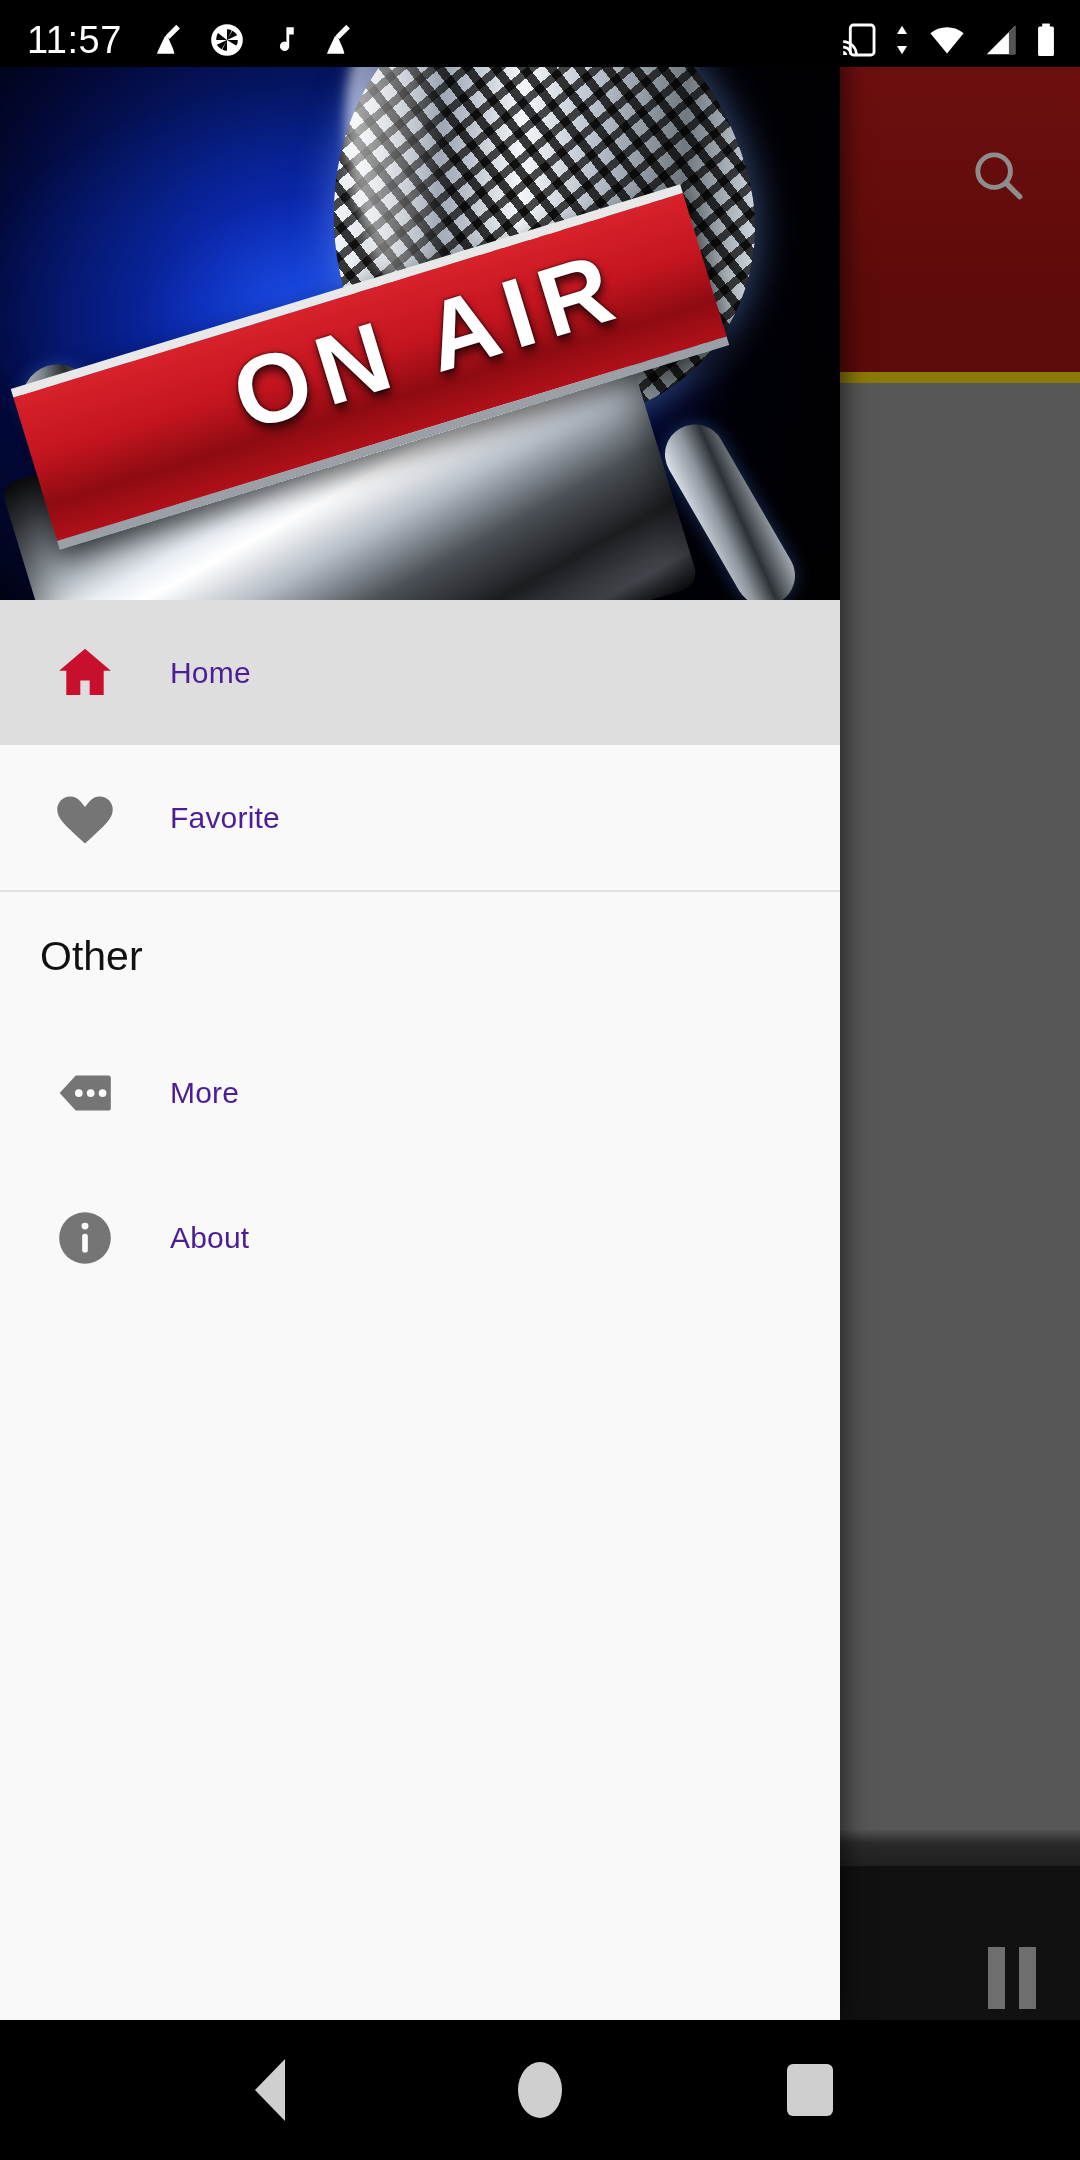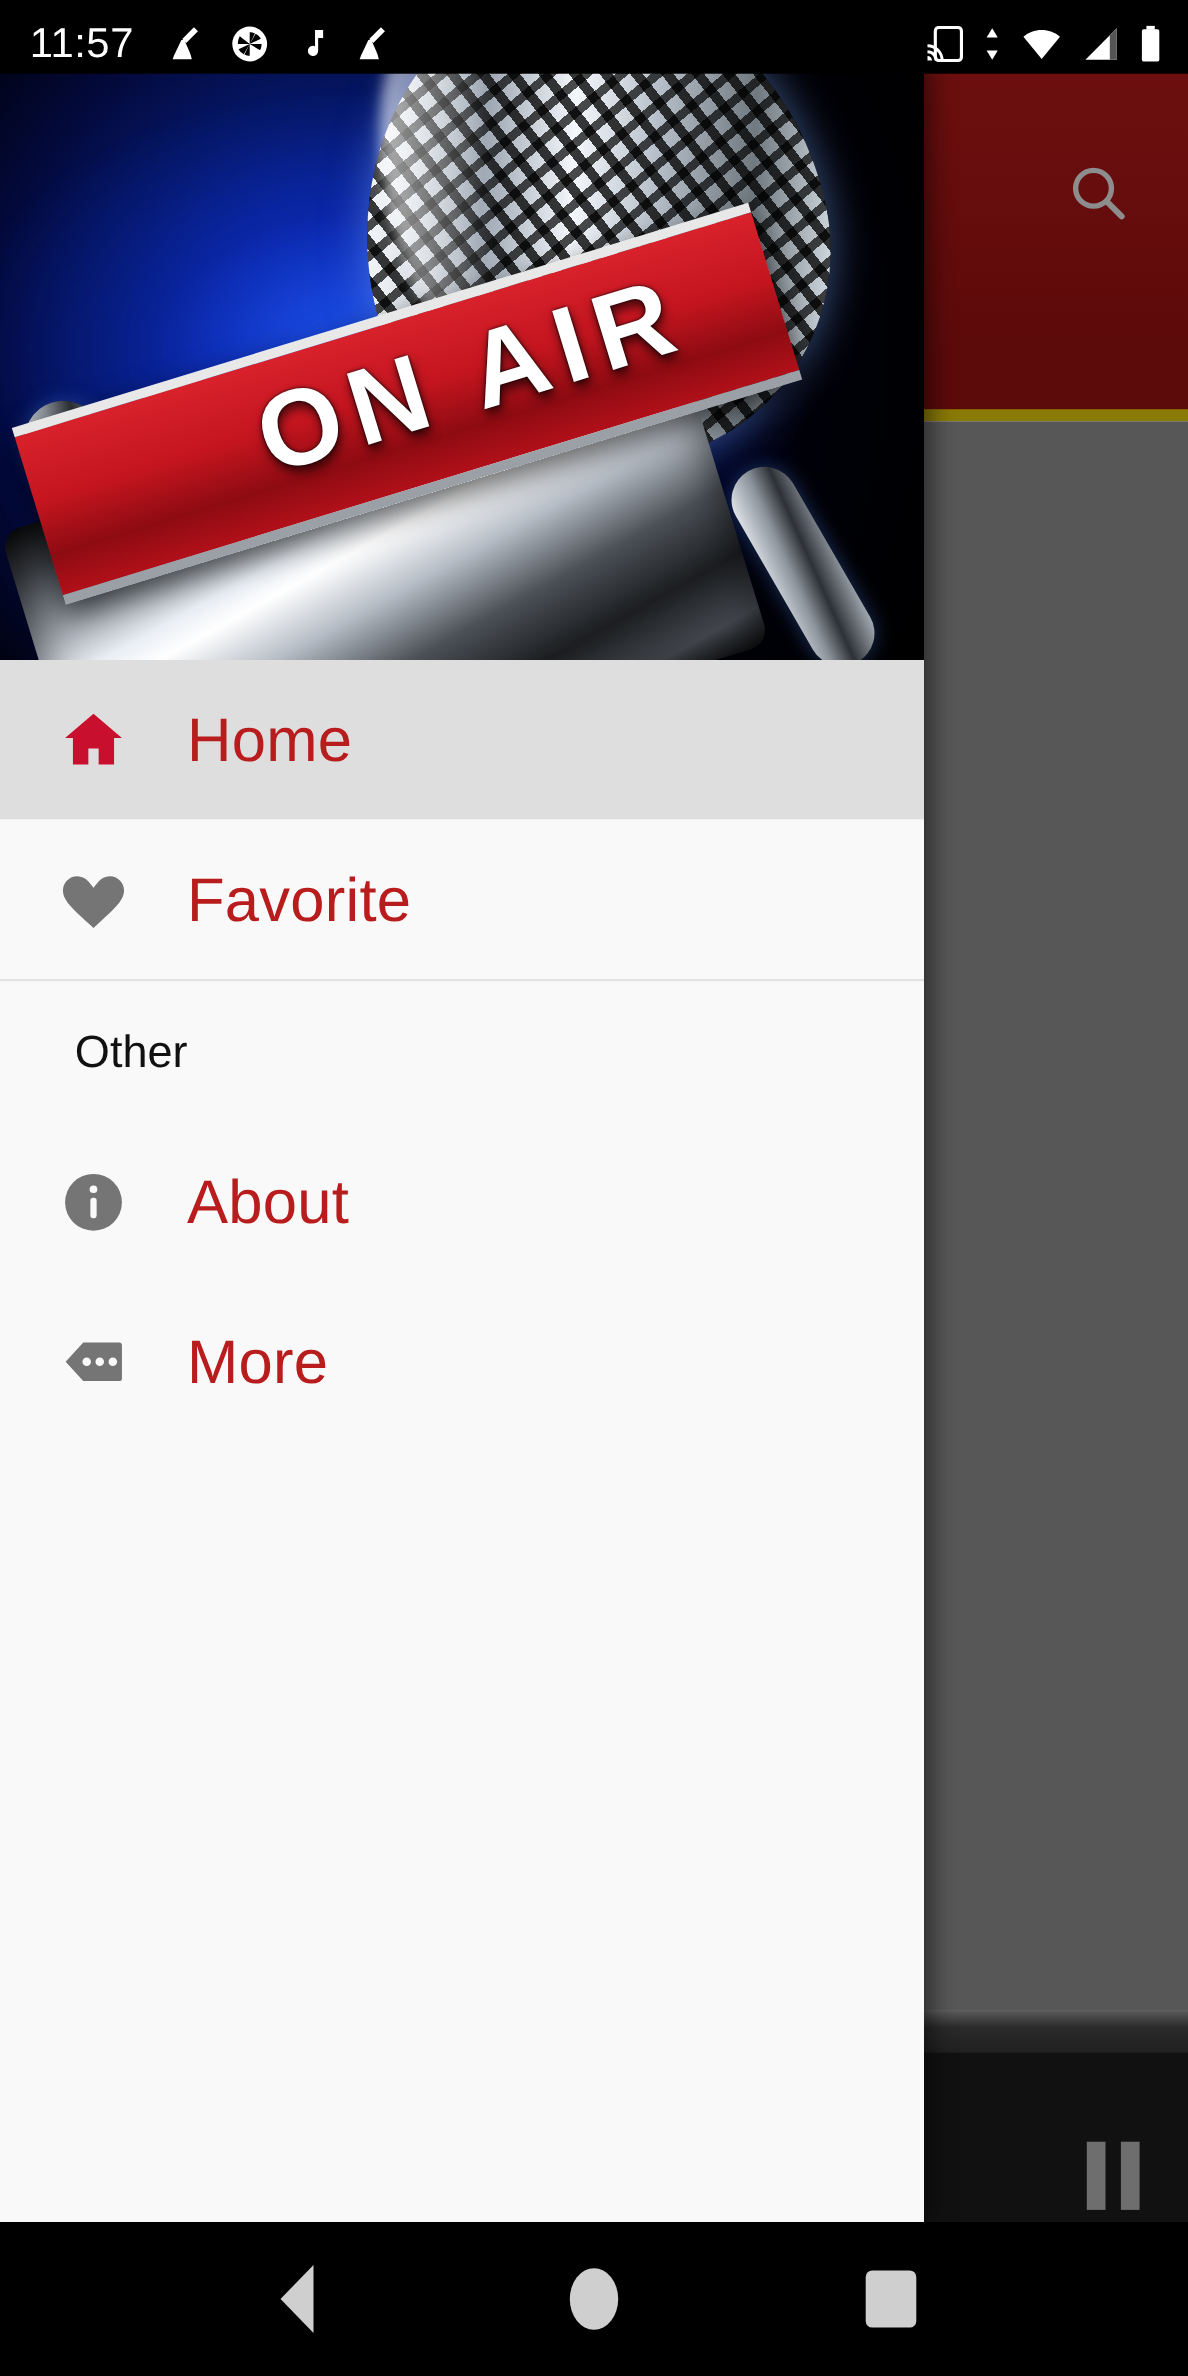--- a/index.html
+++ b/index.html
@@ -303,34 +303,34 @@
   }
   .drawer-item.selected { background: #dedede; }
   .di-icon {
     width: 170px;
     display: flex;
     align-items: center;
     justify-content: center;
     flex: none;
   }
   .di-label {
-    font-size: 56px;
-    color: #b91c1c;
+    font-size: 30px;
+    color: #4c1d95;
     letter-spacing: .2px;
   }
   .drawer-divider {
     width: 840px;
     height: 2px;
     background: #e2e2e2;
   }
   .section-header {
     height: 128px;
     display: flex;
     align-items: center;
-    padding-left: 68px;
+    padding-left: 40px;
     font-size: 41px;
     color: #111;
   }
 
   
   .nav-bar {
     position: absolute;
     bottom: 0; left: 0;
     width: 1080px;
     height: 140px;
@@ -436,40 +436,40 @@
       </div>
 
       <div class="drawer-divider"></div>
 
       <div class="section-header">Other</div>
 
 
       <div class="drawer-item">
         <span class="di-icon">
           <svg width="62" height="62" viewBox="0 0 24 24">
-            <circle cx="12" cy="12" r="10" fill="#757575"></circle>
-            <rect x="10.9" y="10.4" width="2.2" height="7.2" rx="1" fill="#fafafa"></rect>
-            <circle cx="12" cy="7.4" r="1.35" fill="#fafafa"></circle>
-          </svg>
-        </span>
-        <span class="di-label">About</span>
-      </div>
-
-      <div class="drawer-item">
-        <span class="di-icon">
-          <svg width="62" height="62" viewBox="0 0 24 24">
             <path d="M8.4 5.2H21a1 1 0 0 1 1 1v11.6a1 1 0 0 1-1 1H8.4L2.2 12z" fill="#757575"></path>
             <circle cx="9.6" cy="12" r="1.5" fill="#fafafa"></circle>
             <circle cx="14.2" cy="12" r="1.5" fill="#fafafa"></circle>
             <circle cx="18.8" cy="12" r="1.5" fill="#fafafa"></circle>
           </svg>
         </span>
         <span class="di-label">More</span>
       </div>
 
+      <div class="drawer-item">
+        <span class="di-icon">
+          <svg width="62" height="62" viewBox="0 0 24 24">
+            <circle cx="12" cy="12" r="10" fill="#757575"></circle>
+            <rect x="10.9" y="10.4" width="2.2" height="7.2" rx="1" fill="#fafafa"></rect>
+            <circle cx="12" cy="7.4" r="1.35" fill="#fafafa"></circle>
+          </svg>
+        </span>
+        <span class="di-label">About</span>
+      </div>
+
     </div>
   </div>
 
   <div class="status-bar">
     <div class="status-time">11:57</div>
     <div class="status-left-icons">
       <svg class="sicon" width="38" height="38" viewBox="0 0 24 24">
         <path d="M16.6 2.4 9.9 9.1l2.3 2.3 6.7-6.7z" fill="#fff"></path>
         <path d="M9.4 9.7 6.2 16.4c-.7 1.4-1.3 2.7-1.8 4.3h11c-.3-1.6-.8-3-1.4-4.4l-2.9-6.6z" fill="#fff"></path>
       </svg>

